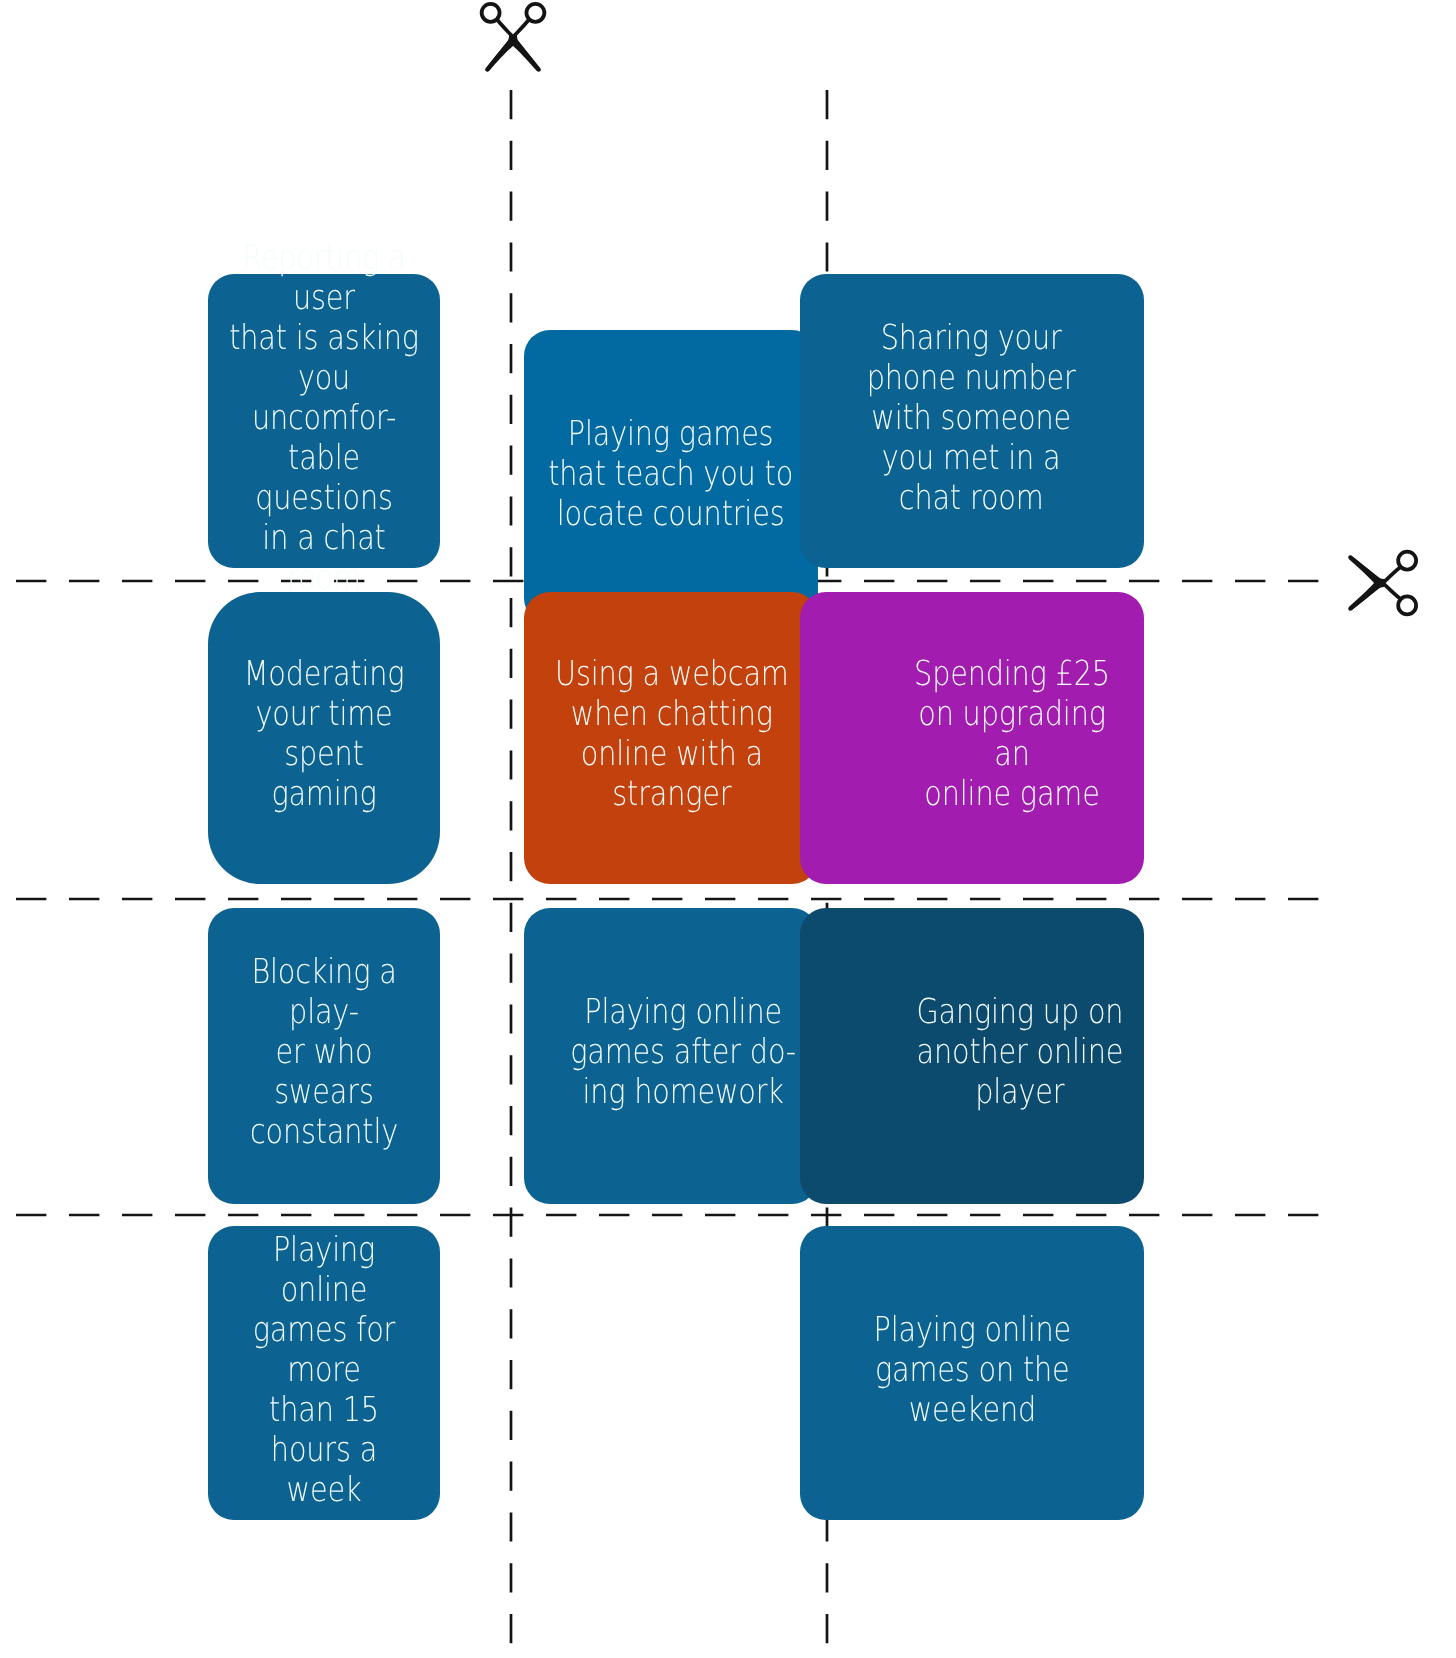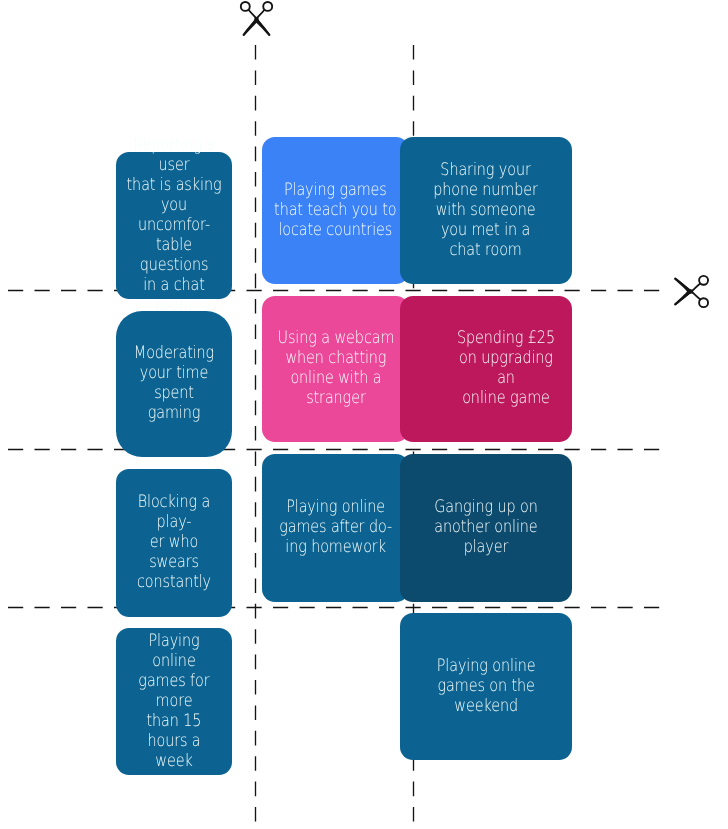--- a/index.html
+++ b/index.html
@@ -38,26 +38,26 @@
     font-weight:200;
     text-align:center;
     white-space:pre-line;
     letter-spacing:-0.1px;
     transform:translateY(-1.5px) scaleX(0.835);
     -webkit-font-smoothing:antialiased;
     text-rendering:geometricPrecision;
   }
 
   
-  .col-1{left:116px;width:116px;margin-top:15px;}
+  .col-1{left:104px;width:116px;}
   .col-2{left:262px;width:147px;}
   .col-3{left:400px;width:172px;}
   .row-1{top:137px;height:147px;}
   .row-2{top:296px;height:146px;}
-  .row-3{top:454px;height:148px;}
+  .row-3{top:454px;height:148px;justify-content:flex-end;}
   .row-4{top:613px;height:147px;}
 </style>
 </head>
 <body style="background: rgb(255, 255, 255);">
 
 <div id="sheet">
 
   <svg width="0" height="0" style="position:absolute" aria-hidden="true">
     <defs>
       <g id="scissors-glyph">
@@ -108,44 +108,44 @@
       </svg>
   </div>
 
   <div class="card row-1 col-1" id="card-1" style="background: rgb(12, 99, 145);">
     <div class="card-text" style="color: rgb(244, 253, 251);">Reporting a user
 that is asking
 you uncomfor-
 table questions
 in a chat room</div>
   </div>
-  <div class="card row-1 col-2" id="card-2" style="background: #3b82f6;">
+  <div class="card row-1 col-2" id="card-2" style="background: #0369a1; margin-top: 28px;">
     <div class="card-text" style="color: rgb(244, 253, 251);">Playing games
 that teach you to
 locate countries</div>
   </div>
   <div class="card row-1 col-3" id="card-3" style="background: rgb(12, 99, 145);">
     <div class="card-text" style="color: rgb(244, 253, 251);">Sharing your
 phone number
 with someone
 you met in a
 chat room</div>
   </div>
   <div class="card row-2 col-1" id="card-4" style="background: rgb(12, 99, 145); border-radius: 26px;">
     <div class="card-text" style="color: rgb(244, 253, 251);">Moderating
 your time spent
 gaming</div>
   </div>
-  <div class="card row-2 col-2" id="card-5" style="background: #ec4899;">
+  <div class="card row-2 col-2" id="card-5" style="background: #c2410c;">
     <div class="card-text" style="color: rgb(244, 253, 251);">Using a webcam
 when chatting
 online with a
 stranger</div>
   </div>
-  <div class="card row-2 col-3" id="card-6" style="background: #be185d; padding-left: 40px;">
+  <div class="card row-2 col-3" id="card-6" style="background: #a21caf; padding-left: 40px;">
     <div class="card-text" style="color: rgb(244, 253, 251);">Spending £25
 on upgrading an
 online game</div>
   </div>
   <div class="card row-3 col-1" id="card-7" style="background: rgb(12, 99, 145);">
     <div class="card-text" style="color: rgb(244, 253, 251);">Blocking a play-
 er who swears
 constantly</div>
   </div>
   <div class="card row-3 col-2" id="card-8" style="background: rgb(12, 99, 145);">

